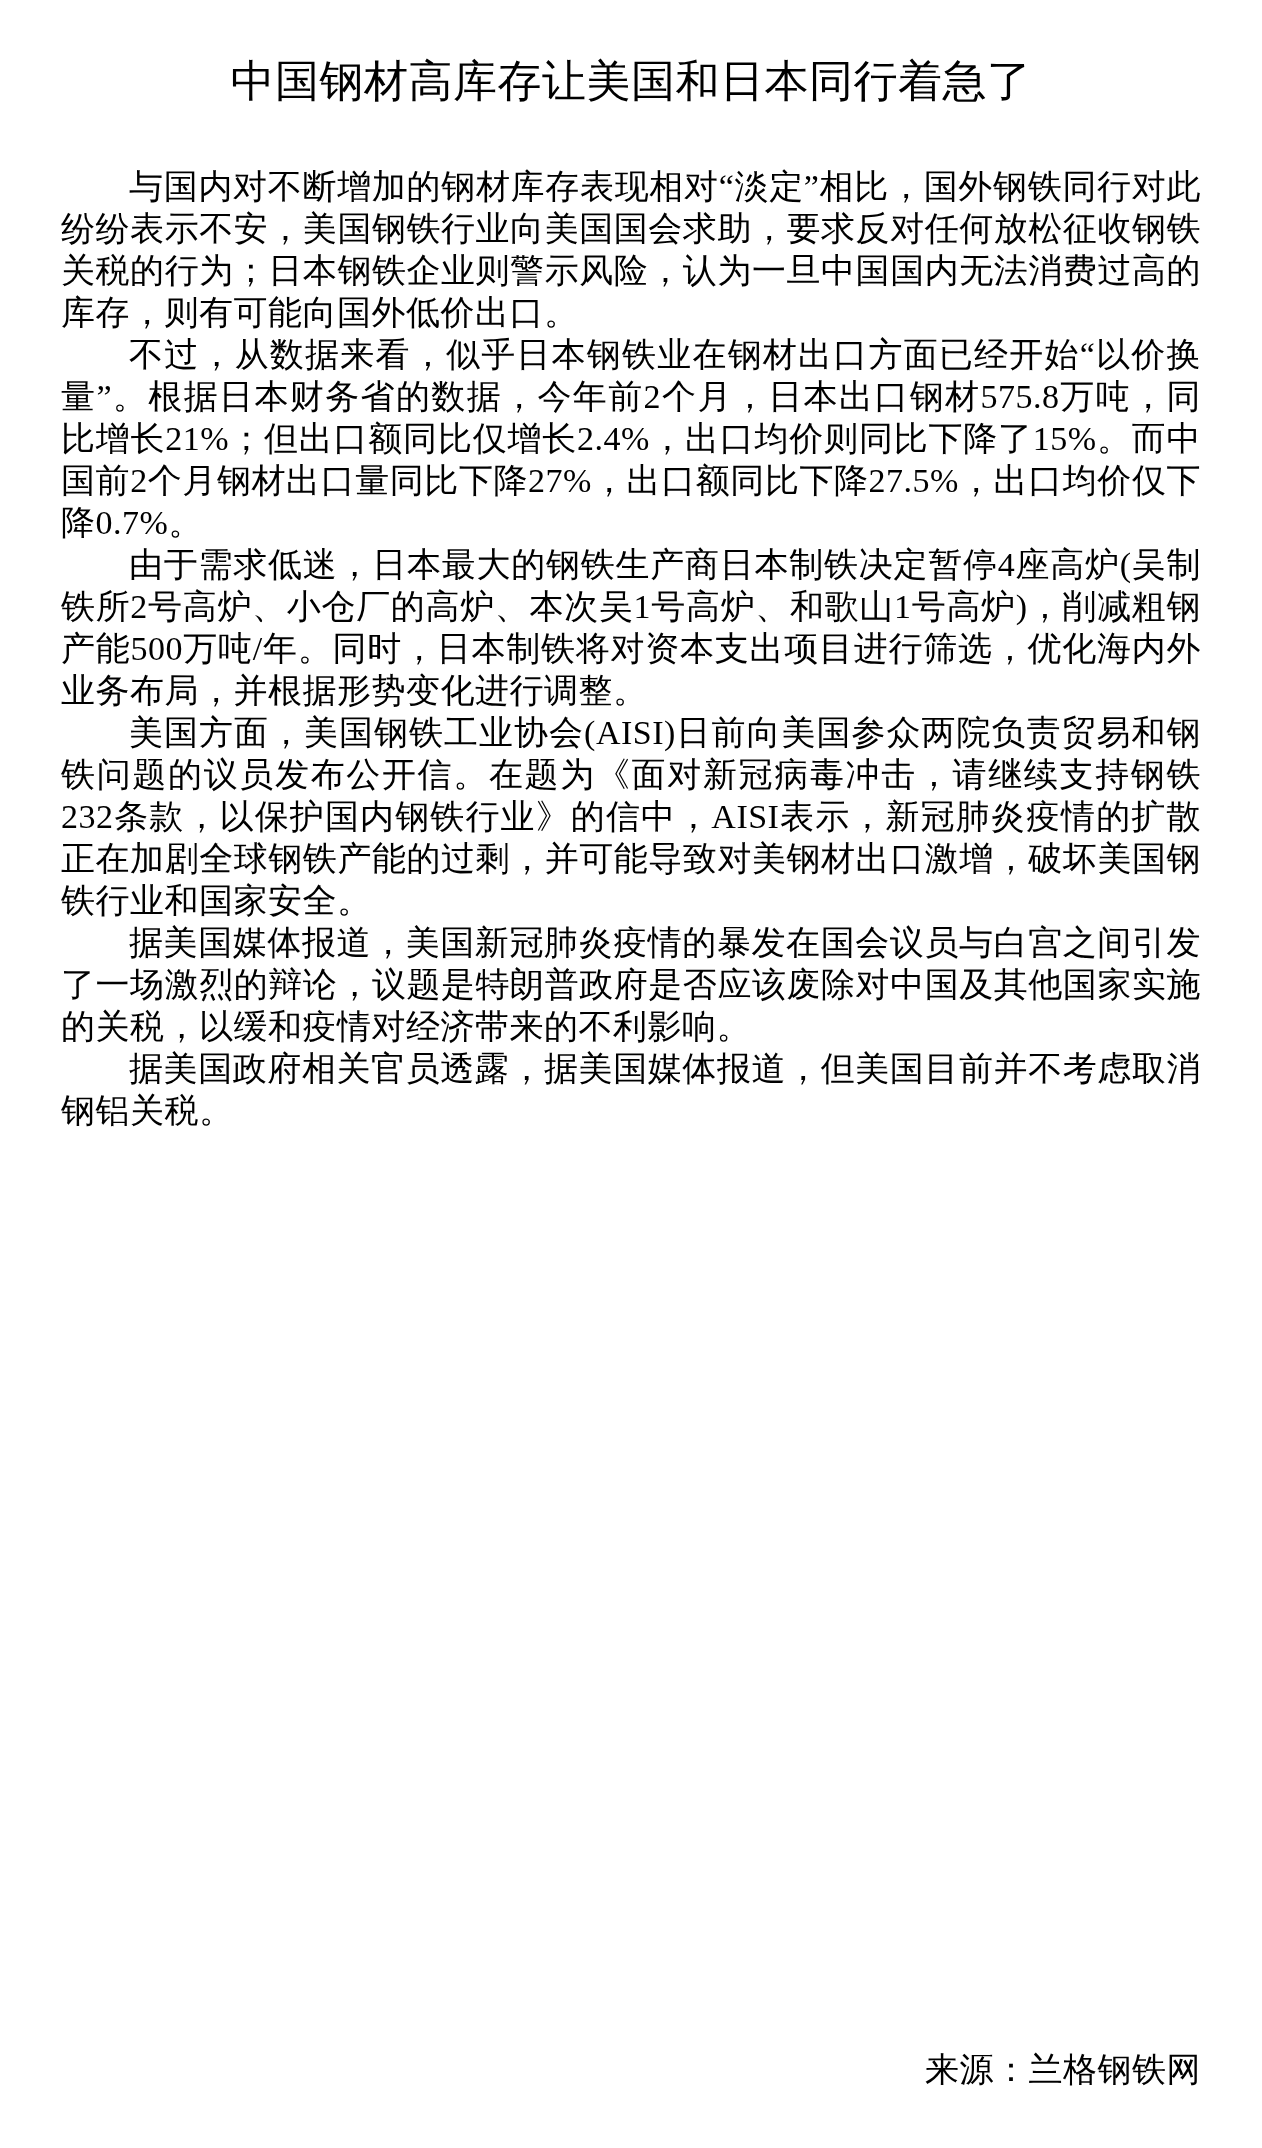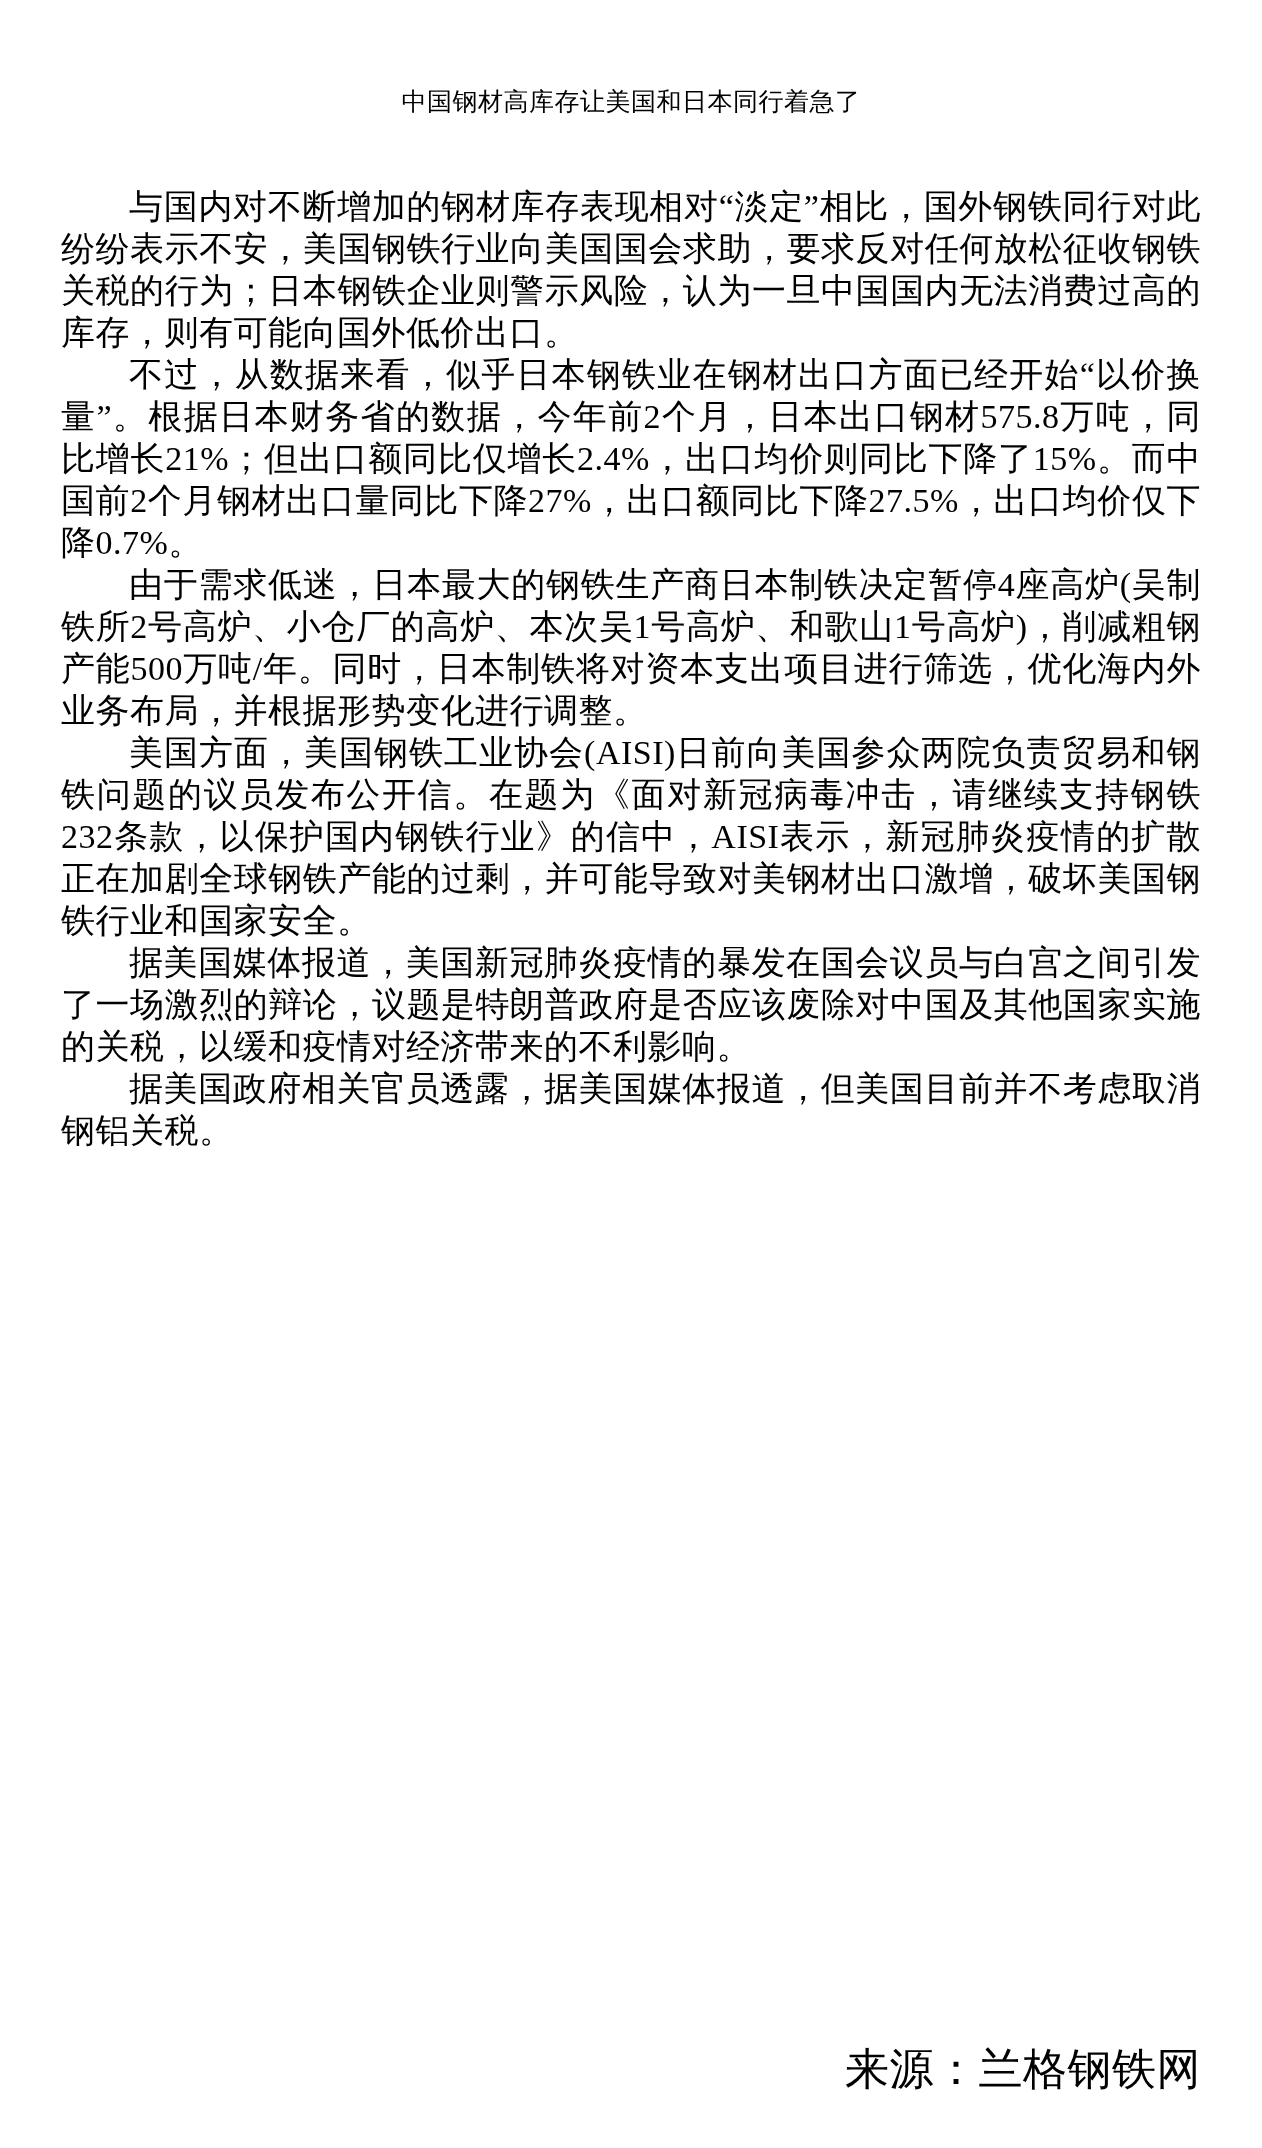--- a/index.html
+++ b/index.html
@@ -12,22 +12,22 @@
     width: 1262px;
     height: 2148px;
     background: #ffffff;
     color: #000000;
     font-family: "Liberation Serif", "DejaVu Serif", serif;
     overflow: hidden;
     box-sizing: border-box;
   }
   .title {
     margin: 0;
-    padding-top: 76px;
-    font-size: 25px;
+    padding-top: 56px;
+    font-size: 44px;
     font-weight: normal;
     line-height: 52px;
     text-align: center;
     letter-spacing: 0.5px;
   }
   .article-body {
     margin: 58px 61px 0 61px;
     font-size: 34px;
     line-height: 42px;
     text-align: justify;
@@ -36,21 +36,21 @@
   }
   .article-body p {
     margin: 0;
     padding: 0;
     text-indent: 2em;
   }
   .source-line {
     position: absolute;
     top: 2039px;
     right: 61px;
-    font-size: 44px;
+    font-size: 34px;
     line-height: 62px;
     text-align: left;
     letter-spacing: 0.5px;
   }
 </style>
 </head>
 <body>
 
 <div class="page">
   <h1 class="title">中国钢材高库存让美国和日本同行着急了</h1>

